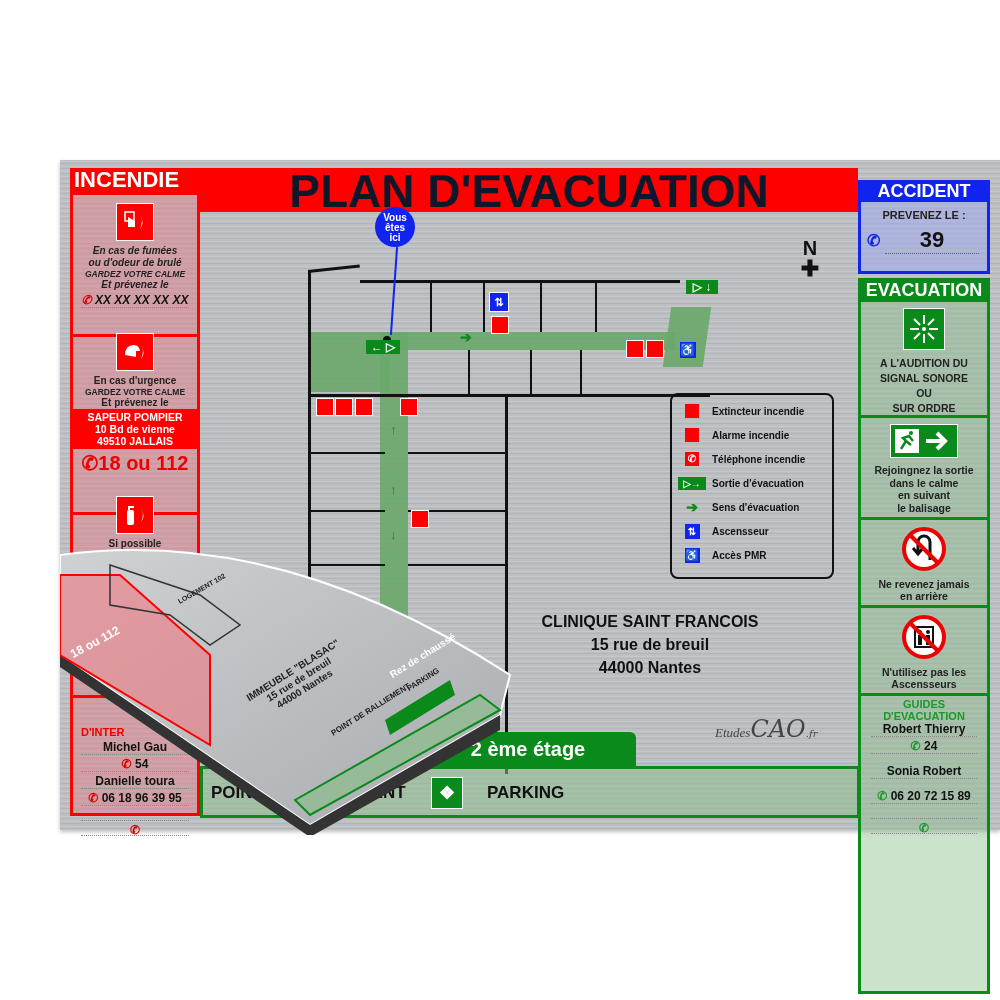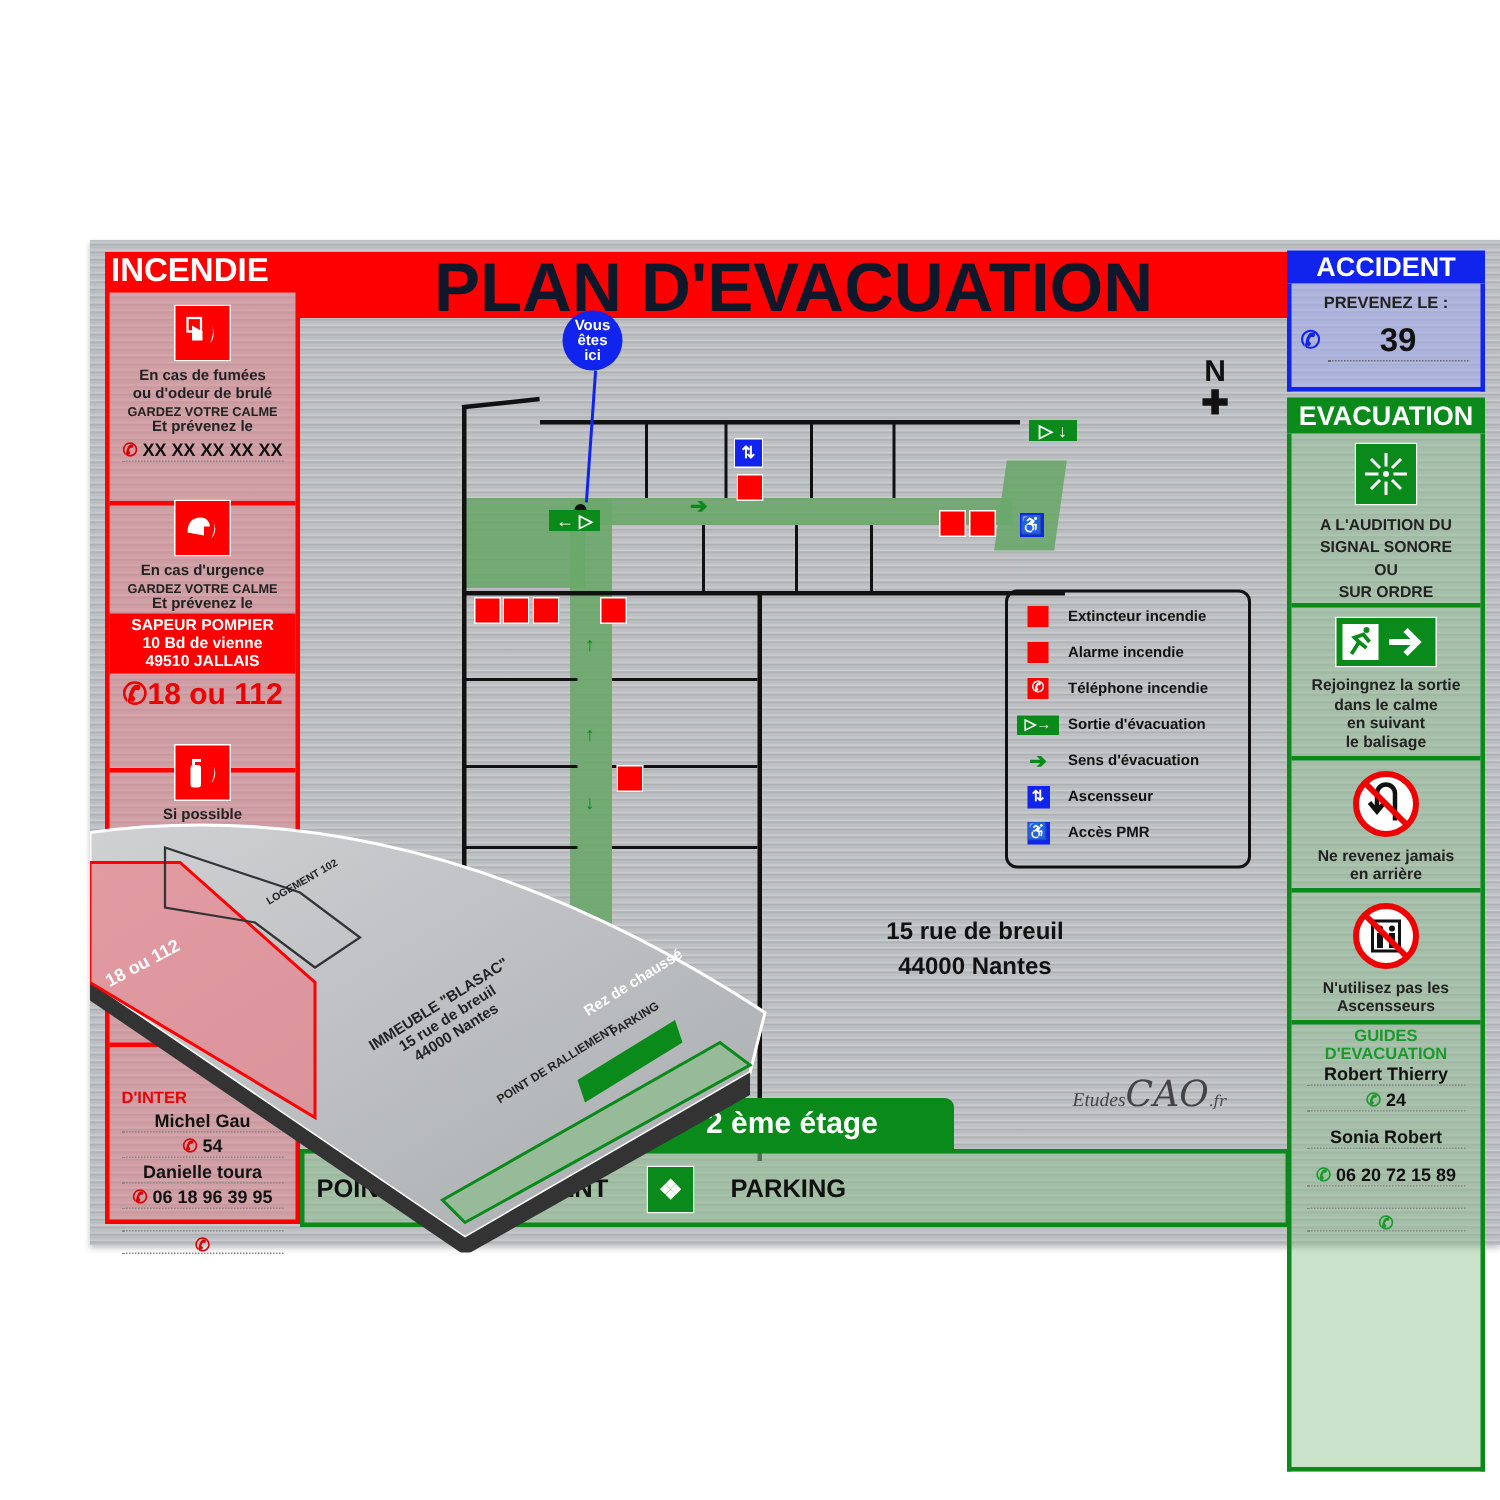--- a/index.html
+++ b/index.html
@@ -15,21 +15,21 @@
   .lcol{left:10px;top:32px;width:130px;height:624px;border:3px solid #f00;box-sizing:border-box;background:rgba(230,120,130,.45);}
   .lbox{position:absolute;left:0;width:124px;border-bottom:3px solid #f00;box-sizing:border-box;}
   .redsign{width:36px;height:36px;background:#f00;border:1px solid #fff;margin:8px auto 4px;display:flex;align-items:center;justify-content:center;}
   .t-dark{color:#222;font-size:10px;line-height:12px;text-align:center;}
   .t-small{color:#222;font-size:8.5px;line-height:10px;text-align:center;}
   .t-red{color:#d00;}
   .phone-line{font-size:12px;color:#111;text-align:center;border-bottom:1px dotted #888;margin:2px 8px;}
   .red-band{background:#f00;color:#fff;text-align:center;font-size:10.5px;line-height:12px;padding:2px 0;}
   .big-red{color:#e00;font-size:20px;text-align:center;line-height:28px;}
   
-  .rcol{left:798px;top:7px;width:132px;}
+  .rcol{left:798px;top:20px;width:132px;}
   .acc-title{background:#1024ee;color:#fff;font-size:18px;line-height:22px;text-align:center;}
   .acc-box{border:3px solid #1024ee;border-top:none;background:rgba(160,170,240,.55);height:72px;box-sizing:border-box;}
   .evac-title{background:#0a8a1a;color:#fff;font-size:18px;line-height:24px;text-align:center;}
   .gbox{border:3px solid #0a8a1a;border-top:none;background:rgba(140,190,140,.45);box-sizing:border-box;}
   .gsec{border-bottom:3px solid #0a8a1a;box-sizing:border-box;}
   .gsign{background:#0a8a1a;border:1px solid #fff;display:flex;align-items:center;justify-content:center;margin:0 auto;}
   .t-green{color:#1a9a2a;}
   
   .wall{position:absolute;background:#111;}
   .corr{position:absolute;background:#6aa76a;opacity:.9;}
@@ -46,21 +46,21 @@
 </style>
 </head>
 <body>
 
 <div class="plate">
 
   <div class="abs incendie-title">INCENDIE</div>
   <div class="abs title-bar">PLAN D'EVACUATION</div>
 
   <div class="abs lcol">
-    <div class="lbox" style="top:0;height:142px;">
+    <div class="lbox" style="top:0;height:142px;font-style:italic;">
       <div class="redsign">
         <svg width="26" height="26" viewBox="0 0 26 26">
             <rect x="3" y="3" width="9" height="9" fill="none" stroke="#fff" stroke-width="1.5"></rect>
             <path d="M6 8 v10 h7 v-6 z" fill="#fff"></path>
             <path d="M18 6 q4 5 0 14 q5-6 0-14" fill="#fff"></path>
           </svg>
       </div>
       <div class="t-dark">En cas de fumées</div>
       <div class="t-dark">ou d'odeur de brulé</div>
       <div class="t-small">GARDEZ VOTRE CALME</div>
@@ -297,20 +297,21 @@
       <div class="row">
           <span class="sw">
             <span style="display:inline-block;width:15px;height:15px;background:#1024ee;color:#fff;font-size:11px;text-align:center;line-height:15px;">♿</span>
           </span>
           <span>Accès PMR</span>
         </div>
     </div>
   </div>
 
   <div class="abs clinic">
+    <div>CLINIQUE SAINT FRANCOIS</div>
     <div>15 rue de breuil</div>
     <div>44000 Nantes</div>
   </div>
 
   <div class="abs brand">
     <span style="font-size:13px;font-family:Liberation Serif, serif;">Etudes</span><span style="font-size:24px;">CAO</span><span style="font-size:10px;">.fr</span>
   </div>
 
   <div class="abs floor-tab">2 ème étage</div>
   <div class="abs bottom-band">

